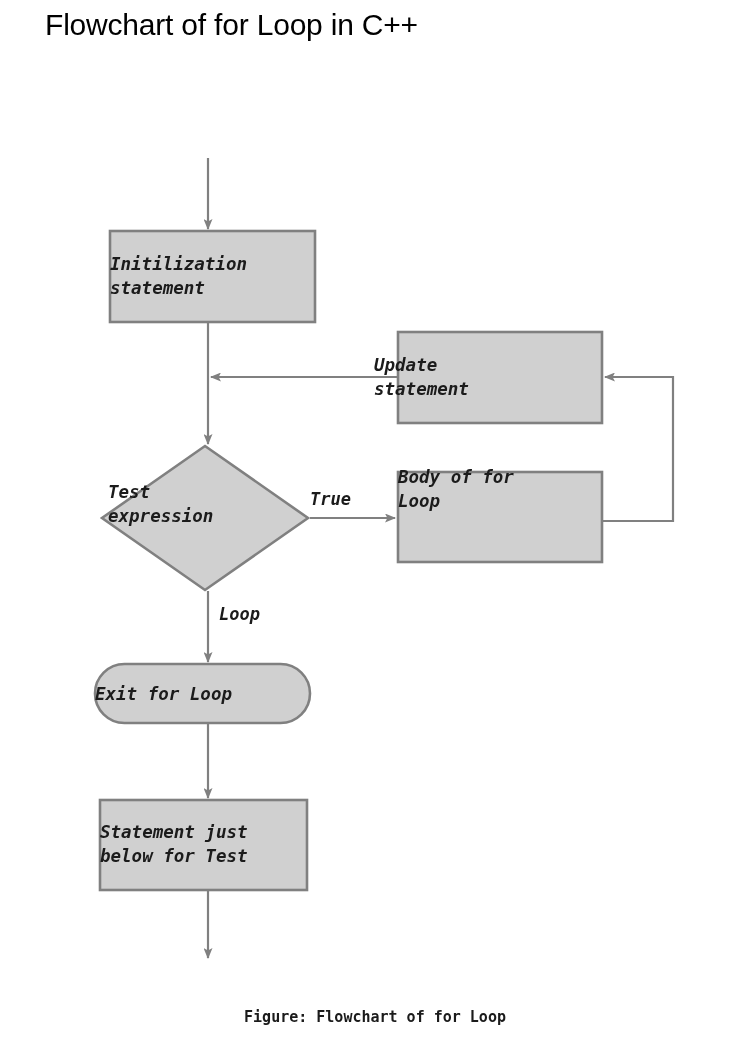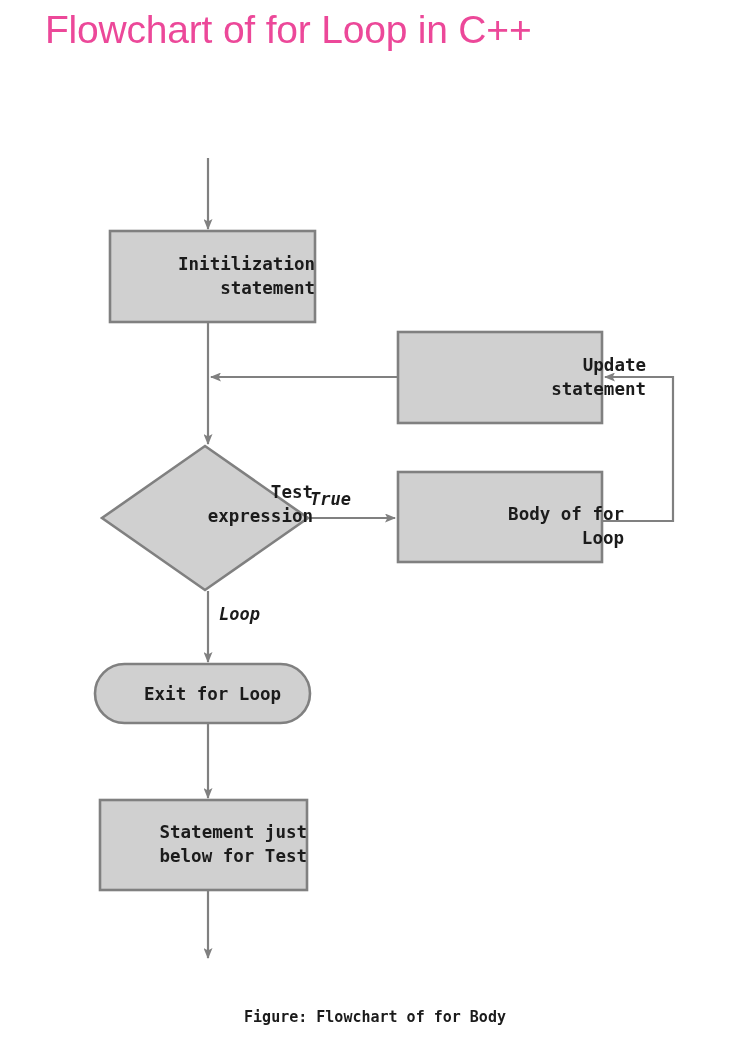--- a/index.html
+++ b/index.html
@@ -13,44 +13,45 @@
     position: relative;
     overflow: hidden;
     font-family: "Liberation Sans", sans-serif;
   }
   #page-title {
     position: absolute;
     left: 45px;
     top: 8px;
     width: 660px;
     font-family: "Liberation Sans", sans-serif;
-    font-size: 39px;
+    font-size: 30px;
     font-weight: 400;
-    color: #ec4899;
+    color: #000000;
     letter-spacing: -0.2px;
     white-space: nowrap;
   }
   #flow-canvas {
     position: absolute;
     left: 0;
     top: 0;
     width: 750px;
     height: 1059px;
   }
   .node-label {
     position: absolute;
     font-family: "DejaVu Sans Mono", "Liberation Mono", monospace;
     font-size: 17.5px;
     font-weight: bold;
     color: #1b1b1b;
-    text-align: right;
+    text-align: left;
     line-height: 24px;
     letter-spacing: 0px;
     pointer-events: none;
     white-space: pre-line;
+    font-style: italic;
   }
   .edge-label {
     position: absolute;
     font-family: "DejaVu Sans Mono", "Liberation Mono", monospace;
     font-size: 17px;
     font-weight: bold;
     color: #1b1b1b;
     white-space: nowrap;
     font-style: italic;
   }
@@ -59,23 +60,23 @@
     left: 0;
     top: 1008px;
     width: 750px;
     text-align: center;
     font-family: "DejaVu Sans Mono", "Liberation Mono", monospace;
     font-size: 15px;
     font-weight: bold;
     color: #1b1b1b;
   }
   .lbl-init      { left: 110px; top: 252px; width: 205px; }
-  .lbl-update    { left: 410px; top: 353px; width: 236px; }
+  .lbl-update    { left: 374px; top: 353px; width: 236px; }
   .lbl-test      { left: 108px; top: 480px; width: 205px; }
-  .lbl-body      { left: 398px; top: 502px; width: 204px; padding-left: 22px; }
+  .lbl-body      { left: 398px; top: 465px; width: 204px; }
   .lbl-exit      { left: 95px; top: 682px; width: 186px; }
   .lbl-stmt      { left: 100px; top: 820px; width: 207px; }
   .lbl-true      { left: 310px;  top: 489px; }
   .lbl-false     { left: 219px;  top: 604px; }
 </style>
 </head>
 <body>
 
 <div id="page-title">Flowchart of for Loop in C++</div>
 
@@ -136,13 +137,13 @@
 
 <div class="node-label lbl-exit">Exit for Loop</div>
 
 <div class="node-label lbl-stmt">Statement just
 below for Test</div>
 
 <div class="edge-label lbl-true">True</div>
 
 <div class="edge-label lbl-false">Loop</div>
 
-<div id="figure-caption">Figure: Flowchart of for Body</div>
+<div id="figure-caption">Figure: Flowchart of for Loop</div>
 
 </body></html>

